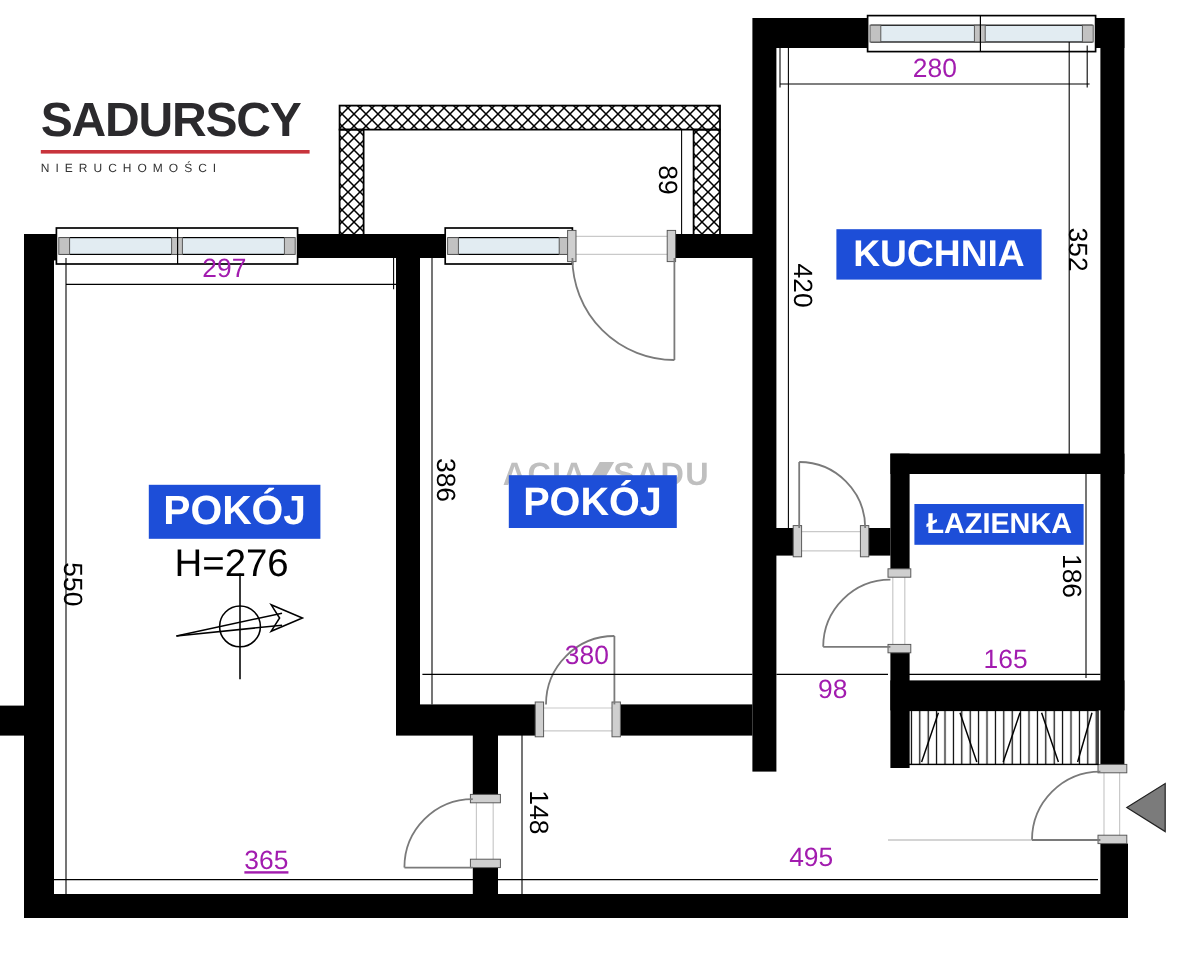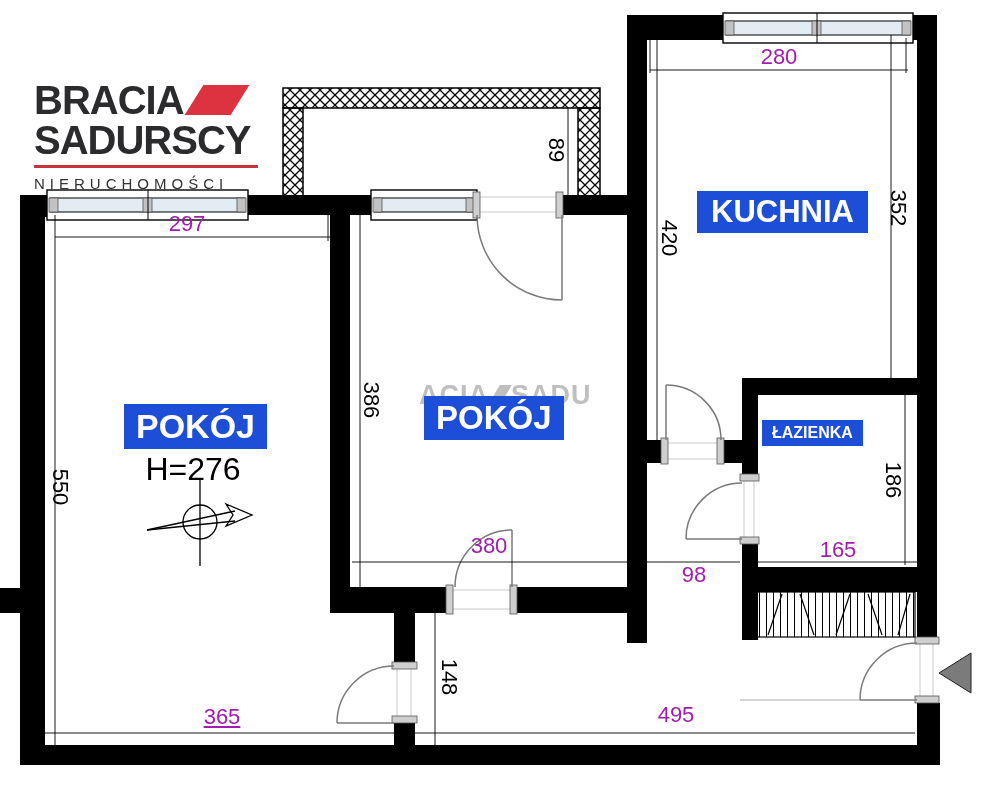--- a/index.html
+++ b/index.html
@@ -7,21 +7,21 @@
         font-family:"Liberation Sans",sans-serif;}
   #plan svg{position:absolute;left:0;top:0;}
   .abs{position:absolute;}
   
   .logo{left:34px;top:80px;color:#2b2a2d;}
   .logo-row{display:flex;align-items:center;line-height:1.0;}
   .logo-main{font-size:40px;font-weight:700;letter-spacing:-1px;}
   .logo-flag{display:inline-block;width:46px;height:30px;background:#dd3340;
              transform:skewX(-32deg);margin-left:10px;}
   .logo-rule{width:224px;height:3px;background:#c8343c;margin:5px 0 7px 0;}
-  .logo-sub{font-size:15px;font-weight:400;letter-spacing:5px;color:#333;}
+  .logo-sub{font-size:10px;font-weight:400;letter-spacing:5px;color:#333;}
   
   .room-label{background:#1d4ed8;color:#fff;font-weight:700;line-height:1.1;
               padding:4px 12px;white-space:nowrap;z-index:3;}
   .height-label{font-size:32px;color:#000;width:130px;text-align:center;z-index:3;}
   
   .dim{font-size:22px;color:#a21caf;width:80px;height:26px;text-align:center;
        line-height:26px;z-index:2;}
   .vdim{font-size:22px;color:#000;width:70px;height:24px;text-align:center;
         line-height:24px;transform:rotate(90deg);z-index:2;}
   
@@ -196,41 +196,37 @@
       <line x1="647" y1="562" x2="740" y2="562"></line>
       <line x1="757" y1="562" x2="917" y2="562"></line>
       <line x1="650" y1="38" x2="650" y2="73"></line>
       <line x1="906" y1="38" x2="906" y2="73"></line>
       <line x1="328" y1="215" x2="328" y2="241"></line>
     </g>
   </svg>
 
   <div class="abs logo">
     <div class="logo-row">
-      <span class="logo-main">BRACIA</span>
-      <span class="logo-flag"></span>
-    </div>
-    <div class="logo-row">
       <span class="logo-main">SADURSCY</span>
     </div>
     <div class="logo-rule"></div>
     <div class="logo-sub">NIERUCHOMOŚCI</div>
   </div>
 
   <div class="abs watermark">
     <span>ACIA</span>
     <span class="wm-flag"></span>
     <span>SADU</span>
   </div>
 
   <div class="abs room-label" style="left:124px;top:404px;font-size:34px;">POKÓJ</div>
   <div class="abs height-label" style="left:128px;top:451px;">H=276</div>
   <div class="abs room-label" style="left:424px;top:396px;font-size:33px;">POKÓJ</div>
   <div class="abs room-label" style="left:697px;top:191px;font-size:31px;padding:4px 14px;">KUCHNIA</div>
-  <div class="abs room-label" style="left:762px;top:420px;font-size:16px;padding:4px 10px;">ŁAZIENKA</div>
+  <div class="abs room-label" style="left:762px;top:420px;font-size:24px;padding:4px 10px;">ŁAZIENKA</div>
 
   <div class="abs dim" style="left:147px;top:211px;">297</div>
   <div class="abs dim" style="left:739px;top:44px;">280</div>
   <div class="abs dim" style="left:182px;top:704px;text-decoration:underline;">365</div>
   <div class="abs dim" style="left:636px;top:702px;">495</div>
   <div class="abs dim" style="left:449px;top:533px;">380</div>
   <div class="abs dim" style="left:654px;top:562px;">98</div>
   <div class="abs dim" style="left:798px;top:537px;">165</div>
 
   <div class="abs vdim" style="left:25px;top:475px;">550</div>

